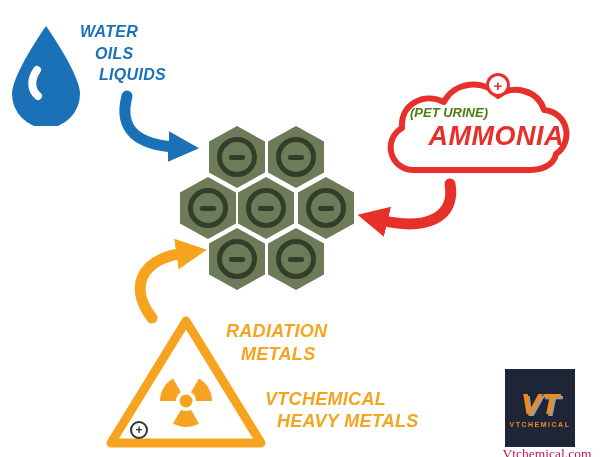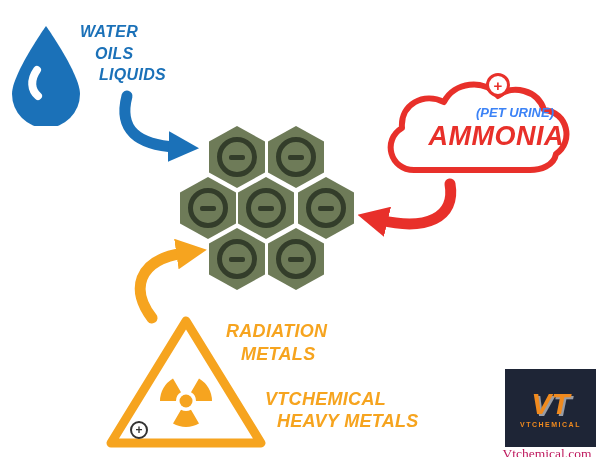--- a/index.html
+++ b/index.html
@@ -23,22 +23,22 @@
     display:flex; align-items:center; justify-content:center;
   }
   .minus-circle {
     width:30px; height:30px; border:5px solid #333d2a; border-radius:50%;
     display:flex; align-items:center; justify-content:center;
   }
   .minus-bar { width:16px; height:5px; background:#333d2a; border-radius:2px; }
 
   
   .cloud-sub {
-    position:absolute; left:394px; top:97px; width:160px; text-align:right;
-    color:#3b82f6; font-weight:bold; font-style:italic; font-size:13px; white-space:nowrap;
+    position:absolute; left:410px; top:97px; width:160px; text-align:left;
+    color:#4d7c0f; font-weight:bold; font-style:italic; font-size:13px; white-space:nowrap;
   }
   .cloud-title {
     position:absolute; left:384px; top:113px; width:180px; text-align:right;
     color:#e8302a; font-weight:bold; font-style:italic; font-size:27px;
     letter-spacing:.5px; white-space:nowrap;
   }
 
   
   .charge {
     position:absolute; border-radius:50%; background:#fff;
@@ -49,21 +49,21 @@
   .charge.dark { left:130px; top:413px; width:18px; height:18px; border:2.5px solid #333; color:#333; font-size:12px; }
 
   
   .hazard-label {
     position:absolute; color:#f6a41f; font-weight:bold; font-style:italic;
     font-size:18px; letter-spacing:.3px; white-space:nowrap;
   }
 
   
   .logo {
-    position:absolute; left:505px; top:361px; width:91px; height:78px;
+    position:absolute; left:505px; top:361px; width:70px; height:78px;
     background:#1e2536; display:flex; flex-direction:column;
     align-items:center; justify-content:center; gap:2px;
   }
   .logo-vt {
     color:#f08a1e; font-size:30px; font-weight:bold; font-style:italic;
     line-height:30px; text-shadow:2px 2px 0 rgba(255,255,255,.55);
   }
   .logo-sub { color:#f08a1e; font-size:7px; letter-spacing:1.5px; font-weight:bold; }
   .website {
     position:absolute; left:494px; top:438px; width:106px; text-align:center;

